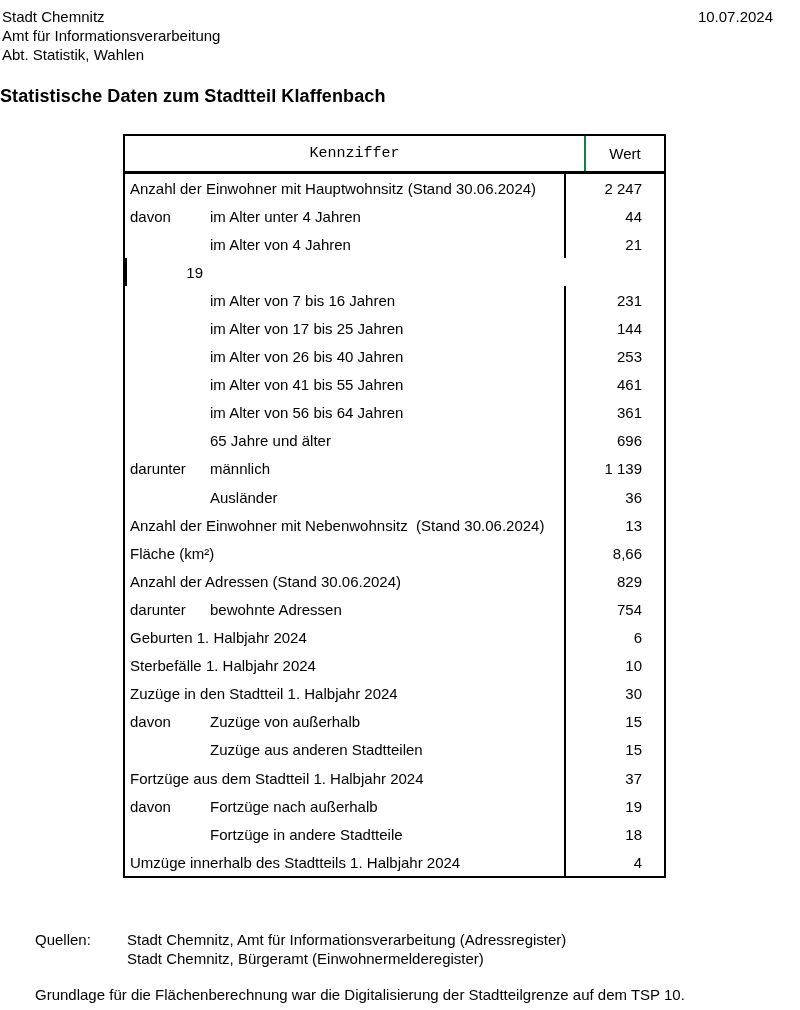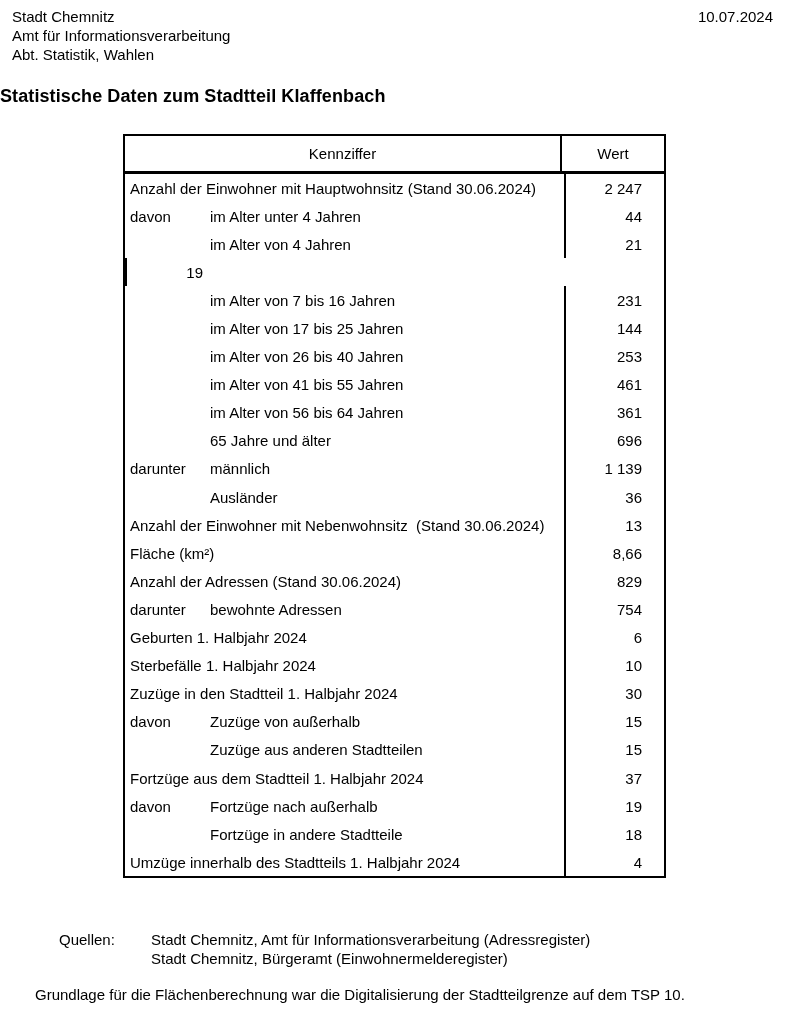--- a/index.html
+++ b/index.html
@@ -10,21 +10,21 @@
     position: relative;
     font-family: "Liberation Sans", sans-serif;
     color: #000000;
     overflow: hidden;
   }
 
   
   .sender-block {
     position: absolute;
     top: 7px;
-    left: 12px;
+    left: 2px;
     font-size: 15px;
     line-height: 19px;
   }
   .doc-date {
     position: absolute;
     top: 7px;
     right: 27px;
     font-size: 15px;
     line-height: 19px;
   }
@@ -54,25 +54,26 @@
     display: flex;
     height: 38px;
     border-bottom: 3px solid #000;
     font-size: 15px;
   }
   .th-kennziffer {
     flex: 1;
     display: flex;
     align-items: center;
     justify-content: center;
+    font-family: Liberation Mono, monospace;
   }
   .th-wert {
-    width: 104px;
+    width: 80px;
     flex: none;
-    border-left: 2px solid #000000;
+    border-left: 2px solid #15803d;
     display: flex;
     align-items: center;
     justify-content: center;
   }
   .tbody { width: 100%; }
   .trow {
     display: flex;
     height: 28.1px;
     font-size: 15px;
   }
@@ -103,21 +104,20 @@
   }
 
   
   .sources-block {
     position: absolute;
     top: 930px;
     left: 35px;
     display: flex;
     font-size: 15px;
     line-height: 19px;
-    margin-left: 24px;
   }
   .sources-label { width: 92px; flex: none; }
   .area-note {
     position: absolute;
     top: 985px;
     left: 35px;
     width: 750px;
     font-size: 15px;
     line-height: 19px;
   }

